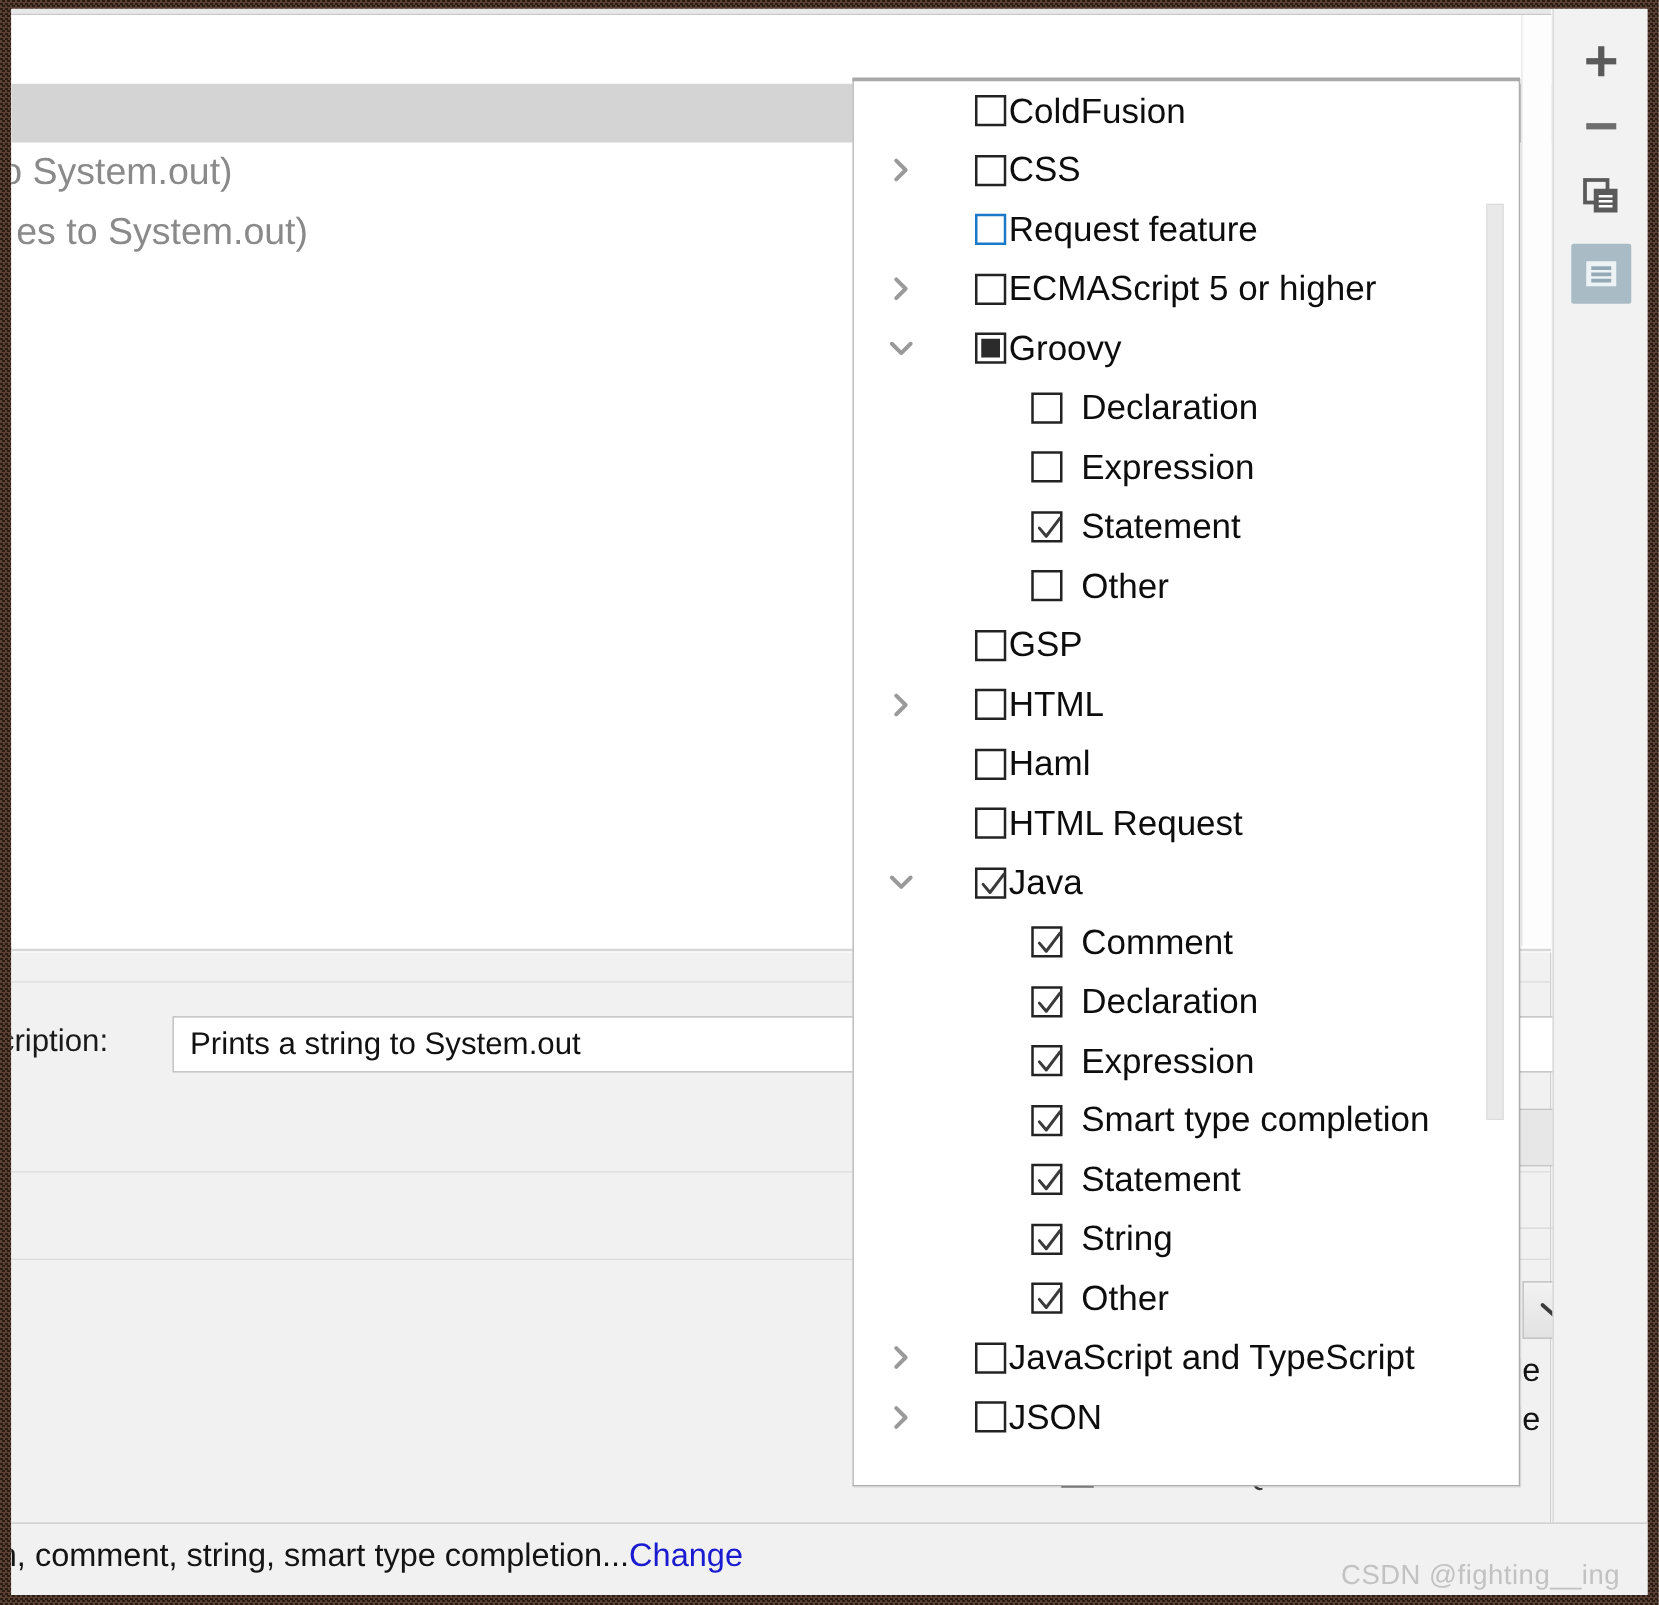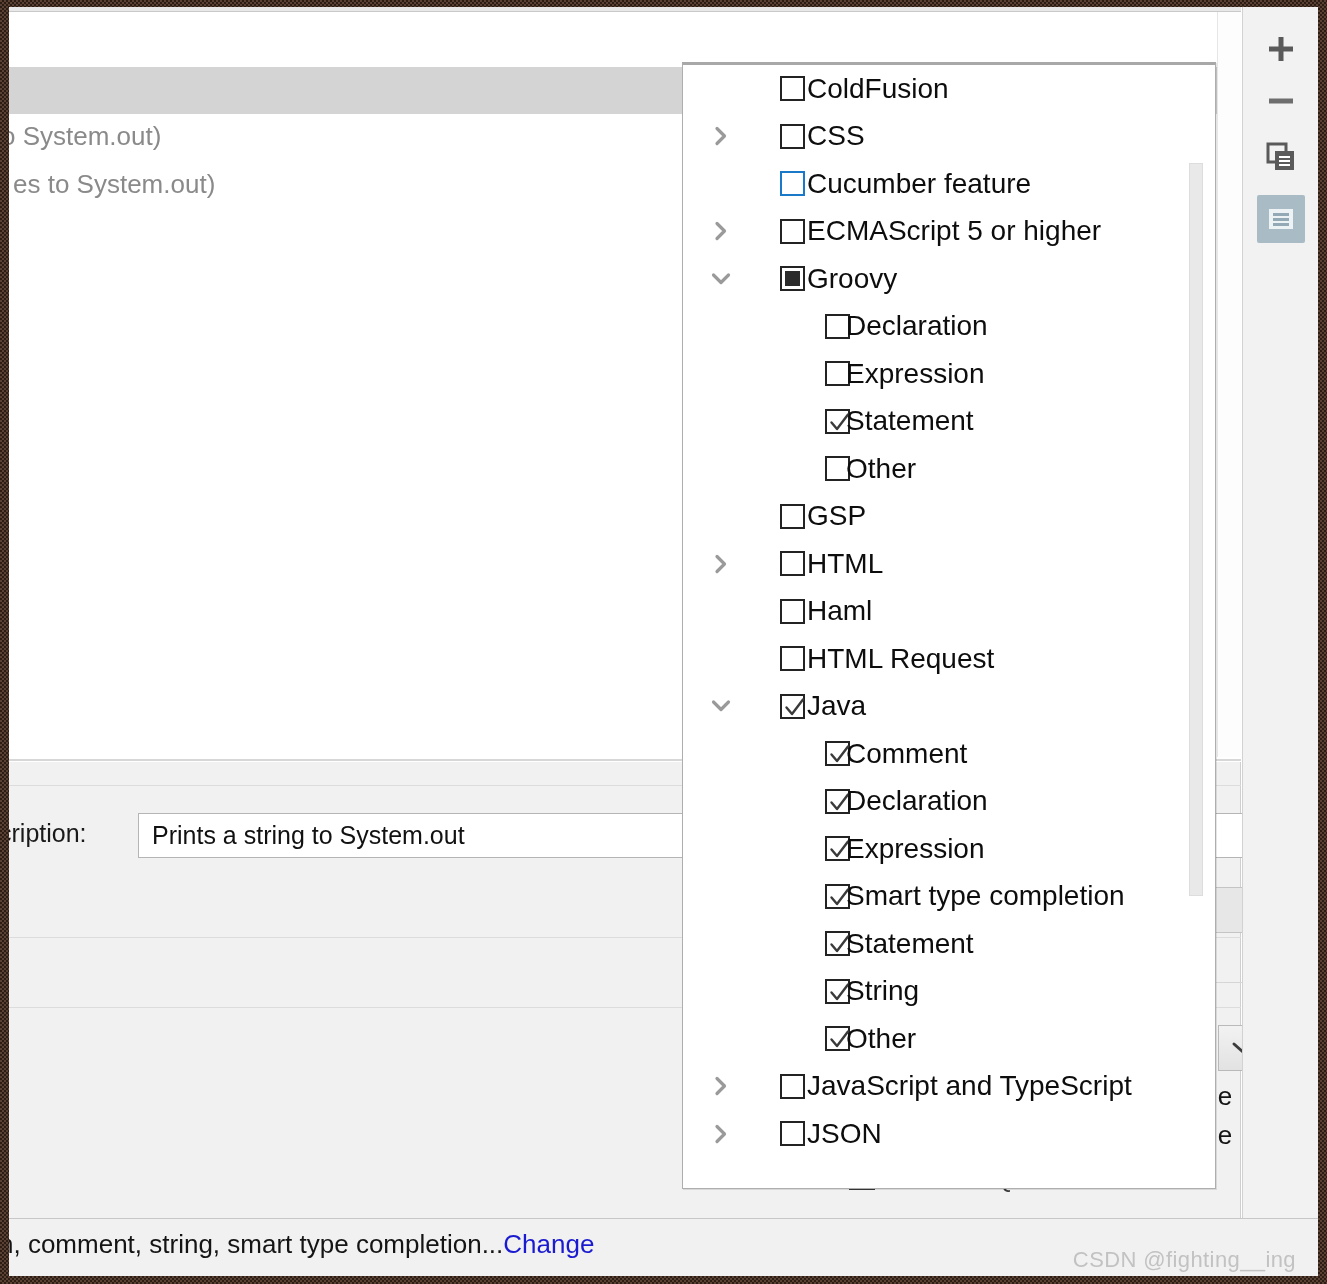--- a/index.html
+++ b/index.html
@@ -28,21 +28,21 @@
     border-bottom:1px solid #c9c9c9;
   }
   .bg-white-pane{
     position:absolute;left:0;top:5px;width:1232px;height:745px;background:#ffffff;
     border-right:1px solid #cfcfcf;box-sizing:border-box;
   }
   .bg-sel-row{
     position:absolute;left:0;top:60px;width:1232px;height:47px;background:#d4d4d4;
   }
   .bg-line{
-    position:absolute;color:#8a8a8a;font-size:26px;white-space:nowrap;
+    position:absolute;color:#8a8a8a;font-size:30px;white-space:nowrap;
   }
   .bg-line.l1{left:-8px;top:114px;}
   .bg-line.l2{left:-8px;top:162px;margin-left:12px;}
 
   
   .splitter{
     position:absolute;left:0;top:752px;width:1232px;height:2px;background:#d7d7d7;
   }
   .grip{
     position:absolute;left:258px;top:757px;width:36px;height:10px;
@@ -163,21 +163,21 @@
   }
   .row .cbx.checked svg{position:absolute;left:0px;top:-1px;}
   .row .lbl{
     position:absolute;font-size:28px;color:#0d0d0d;line-height:1;
   }
   
   .lvl0 .arrow{left:25px;}
   .lvl0 .cbx{left:97px;}
   .lvl0 .lbl{left:124px;}
   .lvl1 .cbx{left:142px;}
-  .lvl1 .lbl{left:163px;}
+  .lvl1 .lbl{left:182px;}
 
   
   .pp-scroll-track{
     position:absolute;right:1px;top:1px;width:26px;height:1120px;background:#ffffff;
   }
   .pp-scroll-thumb{
     position:absolute;right:11px;top:97px;width:14px;height:733px;
     background:#e9e9e9;border:1px solid #dddddd;box-sizing:border-box;
   }
 </style>
@@ -281,21 +281,21 @@
             <span class="arrow">
               <svg width="22" height="22" viewBox="0 0 22 22">
                 <path d="M7 3.5 L14.5 11 L7 18.5" fill="none" stroke="#9a9a9a" stroke-width="3.2" stroke-linecap="round" stroke-linejoin="round"></path>
               </svg>
             </span>
             <span class="cbx"></span>
             <span class="lbl">CSS</span>
           </div>
           <div class="row lvl0">
             <span class="cbx focus"></span>
-            <span class="lbl">Cucumber feature</span>
+            <span class="lbl">Request feature</span>
           </div>
           <div class="row lvl0">
             <span class="arrow">
               <svg width="22" height="22" viewBox="0 0 22 22">
                 <path d="M7 3.5 L14.5 11 L7 18.5" fill="none" stroke="#9a9a9a" stroke-width="3.2" stroke-linecap="round" stroke-linejoin="round"></path>
               </svg>
             </span>
             <span class="cbx"></span>
             <span class="lbl">ECMAScript 5 or higher</span>
           </div>

